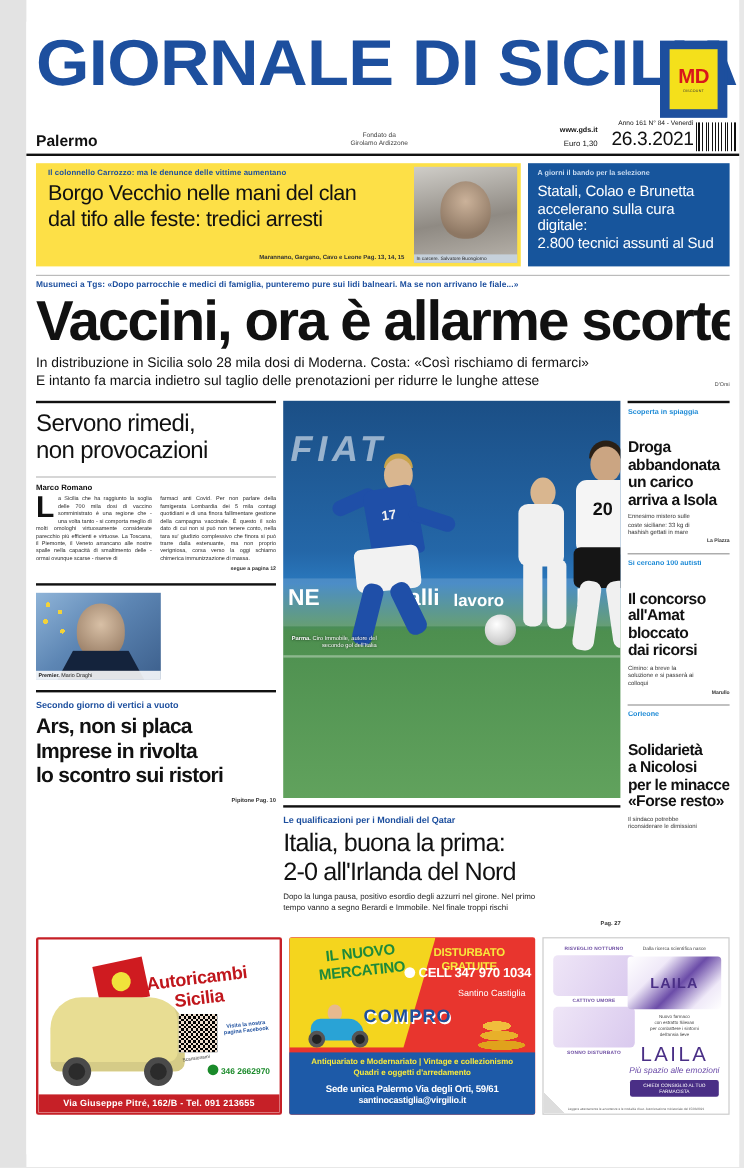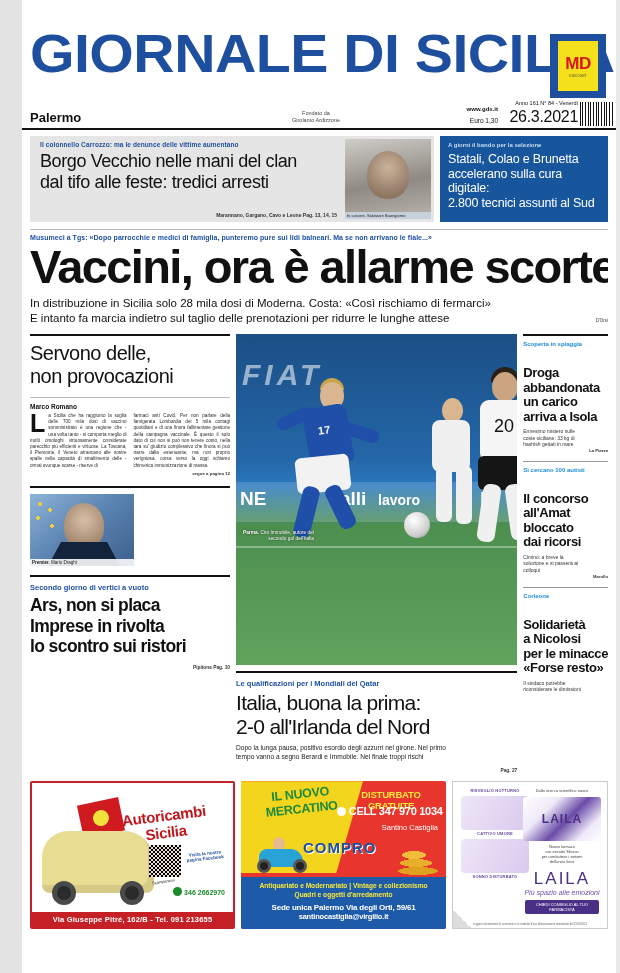--- a/index.html
+++ b/index.html
@@ -81,21 +81,21 @@
   .barcode {
     position:absolute; right:2px; bottom:2px;
     width:34px; height:24px;
     background: repeating-linear-gradient(90deg,#111 0 1px,#fff 1px 2px,#111 2px 3px,#fff 3px 5px,#111 5px 6px,#fff 6px 8px);
   }
 
   
   .teaser-row { display:flex; gap:6px; padding:6px 8px 0 8px; }
   .teaser-left {
     flex: 0 0 404px; height: 86px;
-    background:#e5e5e5; display:flex;
+    background:#fde047; display:flex;
   }
   .tl-text { flex:1; padding:5px 8px 4px 10px; position:relative; }
   .tl-kicker { color:#1d4f9e; font-weight:700; font-size:6.5px; letter-spacing:.1px; }
   .tl-head {
     font-size:18px; line-height:21px; color:#111; font-weight:400;
     margin-top:3px; letter-spacing:-0.4px;
   }
   .tl-byline { position:absolute; right:8px; bottom:4px; font-size:5px; font-weight:700; color:#333; }
   .tl-photo {
     flex:0 0 86px; background: linear-gradient(170deg,#cfcdc8,#8f8a83 55%,#b9b4ac);
@@ -214,21 +214,21 @@
   .p-blue-arm1 { left:40px; top:78px; width:38px; height:13px; background:#1f4fa8; border-radius:7px; transform:rotate(-24deg);}
   .p-blue-arm2 { left:104px; top:92px; width:40px; height:13px; background:#1f4fa8; border-radius:7px; transform:rotate(18deg);}
   .p-num { left:82px; top:90px; color:#f2f2f2; font-size:11px; font-weight:700; transform:rotate(-8deg);}
   .p-w1-body { left:196px; top:86px; width:38px; height:52px; background:#f0f0f0; border-radius:8px;}
   .p-w1-head { left:206px; top:64px; width:21px; height:25px; border-radius:50%; background:#d9b68f;}
   .p-w1-leg  { left:200px; top:132px; width:16px; height:56px; background:#f0f0f0; border-radius:6px;}
   .p-w1-leg2 { left:220px; top:132px; width:16px; height:58px; background:#f0f0f0; border-radius:6px;}
   .p-w2-body { left:244px; top:66px; width:46px; height:62px; background:#f5f5f5; border-radius:9px;}
   .p-w2-head { left:256px; top:38px; width:26px; height:30px; border-radius:50%; background:#cba582;}
   .p-w2-hair { left:255px; top:33px; width:28px; height:15px; border-radius:14px 14px 0 0; background:#2a2016;}
-  .p-w2-num  { left:258px; top:82px; color:#111; font-size:18px; font-weight:400;}
+  .p-w2-num  { left:258px; top:82px; color:#111; font-size:15px; font-weight:700;}
   .p-w2-short{ left:242px; top:122px; width:50px; height:34px; background:#151515; border-radius:6px;}
   .p-w2-leg1 { left:244px; top:150px; width:18px; height:58px; background:#f0f0f0; border-radius:7px; transform:rotate(8deg);}
   .p-w2-leg2 { left:272px; top:150px; width:18px; height:56px; background:#f0f0f0; border-radius:7px; transform:rotate(-8deg);}
   .ball { left:168px; top:178px; width:26px; height:26px; border-radius:50%;
           background: radial-gradient(circle at 38% 32%, #fff, #cfcfcf 62%, #8c8c8c);}
   .sport-cap {
     position:absolute; left:4px; top:196px; width:74px;
     font-size:4.8px; line-height:6.4px; color:#fff; text-shadow:0 0 2px rgba(0,0,0,.8);
   }
   .sport-cap b { font-weight:700; }
@@ -418,21 +418,21 @@
         <div>E intanto fa marcia indietro sul taglio delle prenotazioni per ridurre le lunghe attese</div>
         <div class="banner-sub-ref">D'Orsi</div>
       </div>
     </div>
 
     <div class="body-grid">
 
       <div class="col-left">
         <div class="rule-top">
           <div class="edit-head">
-            <div>Servono delle,</div>
+            <div>Servono rimedi,</div>
             <div>non provocazioni</div>
           </div>
           <div class="edit-author">Marco Romano</div>
           <div class="edit-cols">
             <div class="edit-col">
               <span class="dropcap">L</span><span>a Sicilia che ha raggiunto la soglia delle 700 mila dosi di vaccino somministrato è una regione che - una volta tanto - si comporta meglio di molti omologhi virtuosamente considerate parecchio più efficienti e virtuose. La Toscana, il Piemonte, il Veneto arrancano alle nostre spalle nella capacità di smaltimento delle - ormai ovunque scarse - riserve di</span>
             </div>
             <div class="edit-col">
               <span>farmaci anti Covid. Per non parlare della famigerata Lombardia dei 5 mila contagi quotidiani e di una finora fallimentare gestione della campagna vaccinale. È questo il solo dato di cui non si può non tenere conto, nella tara su' giudizio complessivo che finora si può trarre dalla estenuante, ma non proprio verigniosa, corsa verso la oggi schiamo chimerica immunizzazione di massa.</span>
               <div class="edit-cont">segue a pagina 12</div>

